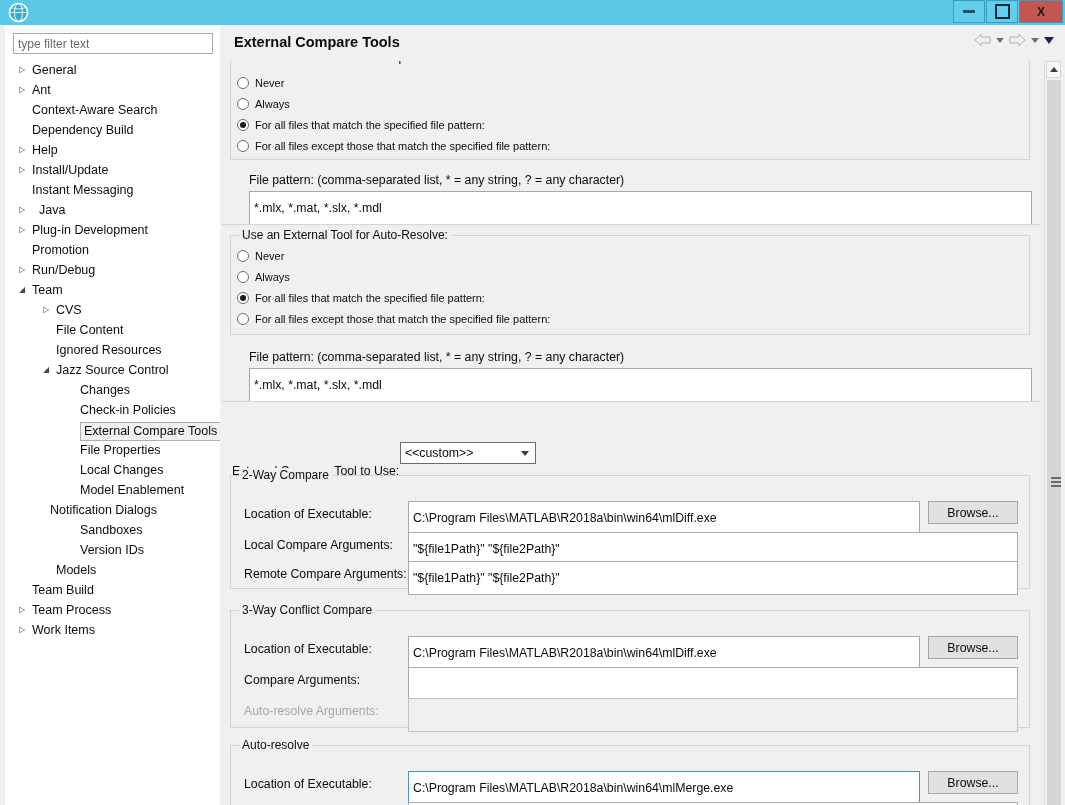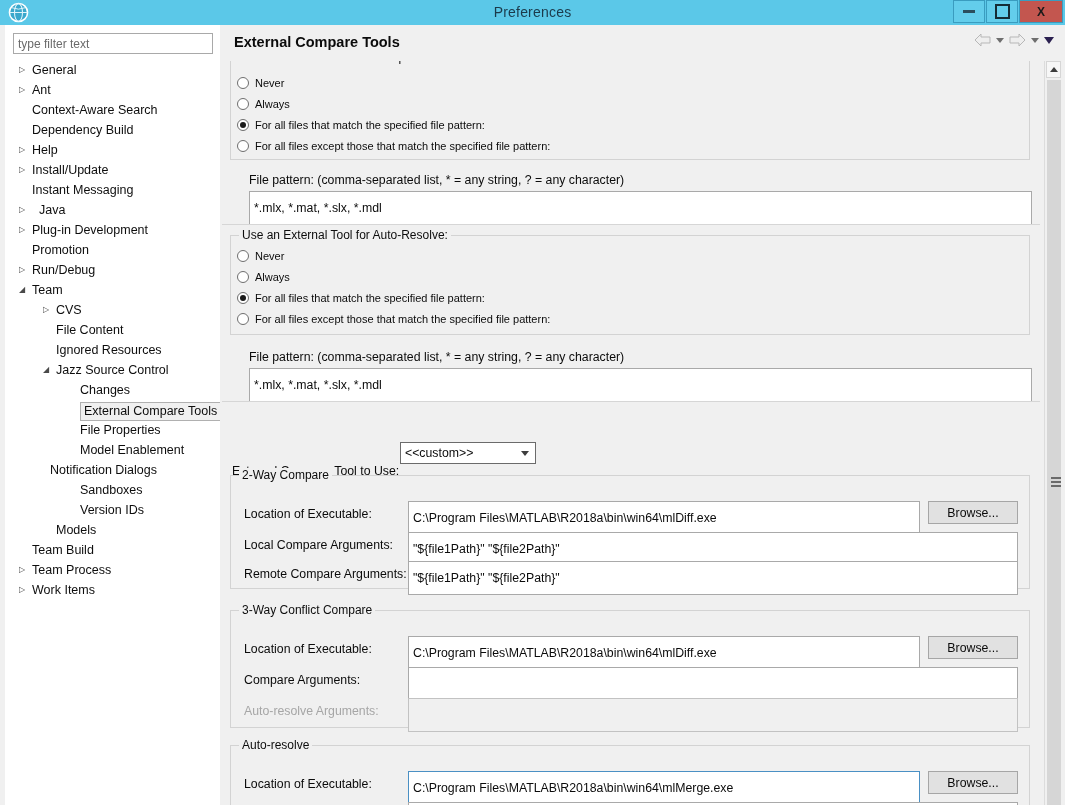--- a/index.html
+++ b/index.html
@@ -145,21 +145,20 @@
 
 <div class="win">
 
   <div class="titlebar">
     <svg class="win-icon" viewBox="0 0 22 22">
       <circle cx="11" cy="11" r="9.5" fill="#3aa8cc" stroke="#ffffff" stroke-width="1.6"></circle>
       <ellipse cx="11" cy="11" rx="4.2" ry="9.2" fill="none" stroke="#dff4fb" stroke-width="1.1"></ellipse>
       <line x1="1.8" y1="11" x2="20.2" y2="11" stroke="#dff4fb" stroke-width="1.1"></line>
       <path d="M4 6 Q11 9 18 6" fill="none" stroke="#dff4fb" stroke-width="1"></path>
     </svg>
-    <div class="win-title">Preferences</div>
     <div class="ctrlbox">
       <div class="ctrl">
           <span class="min-glyph"></span>
         </div>
       <div class="ctrl">
           <span class="max-glyph"></span>
         </div>
       <div class="ctrl close">X</div>
     </div>
   </div>
@@ -179,22 +178,24 @@
           <div class="tnode"><span class="arrow" style="left: 10px;">▷</span><span class="lbl" style="margin-left: 33px;">Java</span></div>
           <div class="tnode"><span class="arrow" style="left: 10px;">▷</span><span class="lbl" style="margin-left: 26px;">Plug-in Development</span></div>
           <div class="tnode"><span class="lbl" style="margin-left: 26px;">Promotion</span></div>
           <div class="tnode"><span class="arrow" style="left: 10px;">▷</span><span class="lbl" style="margin-left: 26px;">Run/Debug</span></div>
           <div class="tnode"><span class="arrow" style="left: 10px;">◢</span><span class="lbl" style="margin-left: 26px;">Team</span></div>
           <div class="tnode"><span class="arrow" style="left: 34px;">▷</span><span class="lbl" style="margin-left: 50px;">CVS</span></div>
           <div class="tnode"><span class="lbl" style="margin-left: 50px;">File Content</span></div>
           <div class="tnode"><span class="lbl" style="margin-left: 50px;">Ignored Resources</span></div>
           <div class="tnode"><span class="arrow" style="left: 34px;">◢</span><span class="lbl" style="margin-left: 50px;">Jazz Source Control</span></div>
           <div class="tnode"><span class="lbl" style="margin-left: 74px;">Changes</span></div>
+          <div class="tnode"><span class="lbl" style="margin-left: 74px;">Check-in Policies</span></div>
           <div class="tnode sel"><span class="lbl" style="margin-left: 74px;">External Compare Tools</span></div>
           <div class="tnode"><span class="lbl" style="margin-left: 74px;">File Properties</span></div>
+          <div class="tnode"><span class="lbl" style="margin-left: 74px;">Local Changes</span></div>
           <div class="tnode"><span class="lbl" style="margin-left: 74px;">Model Enablement</span></div>
           <div class="tnode"><span class="lbl" style="margin-left: 44px;">Notification Dialogs</span></div>
           <div class="tnode"><span class="lbl" style="margin-left: 74px;">Sandboxes</span></div>
           <div class="tnode"><span class="lbl" style="margin-left: 74px;">Version IDs</span></div>
           <div class="tnode"><span class="lbl" style="margin-left: 50px;">Models</span></div>
           <div class="tnode"><span class="lbl" style="margin-left: 26px;">Team Build</span></div>
           <div class="tnode"><span class="arrow" style="left: 10px;">▷</span><span class="lbl" style="margin-left: 26px;">Team Process</span></div>
           <div class="tnode"><span class="arrow" style="left: 10px;">▷</span><span class="lbl" style="margin-left: 26px;">Work Items</span></div>
         </div>
     </div>

